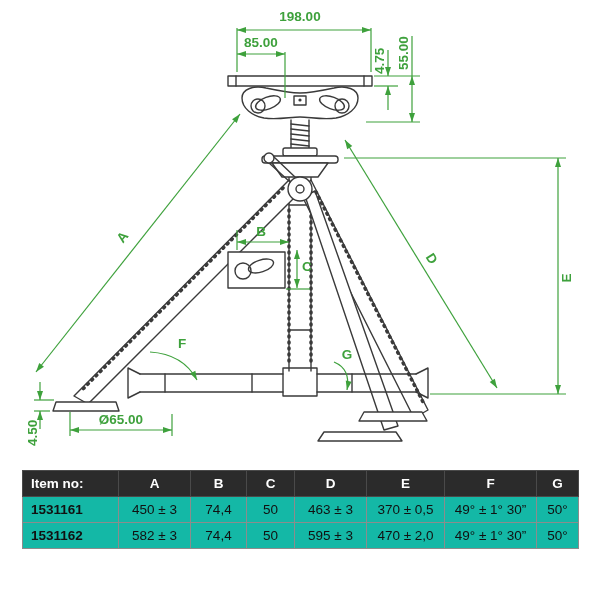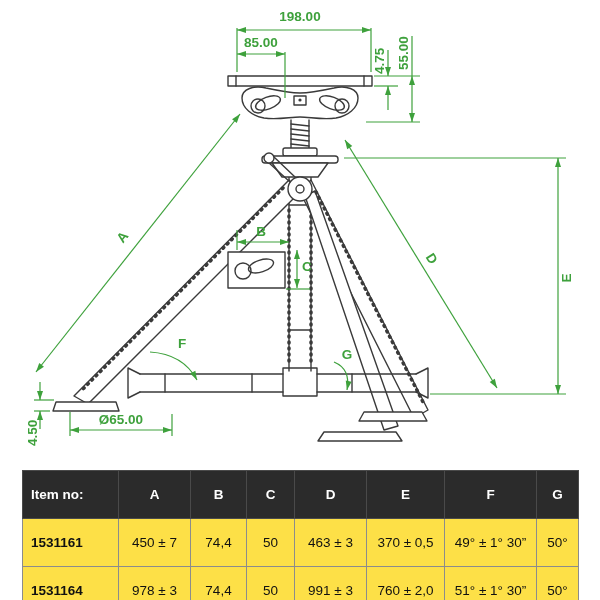--- a/index.html
+++ b/index.html
@@ -13,24 +13,24 @@
     font-family:"Liberation Sans", sans-serif;
     fill:#3EA13C; font-size:13.5px; font-weight:600;
   }
   .stand  { stroke:#3a3a3a; fill:none; stroke-width:1.4; stroke-linejoin:round; stroke-linecap:round; }
   .fillw  { fill:#ffffff; }
   .dotfill{ fill:#3a3a3a; stroke:none; }
   .serr   { stroke:#3a3a3a; stroke-width:3.5; stroke-dasharray:1 5; fill:none; }
   .dim    { stroke:#3EA13C; fill:none; stroke-width:1.2; }
 
   table { border-collapse:collapse; margin:4px 0 0 22px; table-layout:fixed; }
-  th,td { border:1px solid #8c8c8c; font-size:13.5px; height:25px; padding:11px 4px; overflow:hidden; white-space:nowrap; }
+  th,td { border:1px solid #8c8c8c; font-size:13.5px; height:25px; padding:0 4px; overflow:hidden; white-space:nowrap; }
   th { background:#2b2b2b; color:#ffffff; text-align:center; border-color:#4a4a4a; font-weight:bold; }
   th.first, td.first { text-align:left; padding-left:8px; }
-  td { text-align:center; color:#111111; background:#fde047;margin-top:17px; }
+  td { text-align:center; color:#111111; background:#14b8a6;margin-top:17px; }
   td.first { font-weight:bold; }
 </style>
 </head>
 <body>
 
 <div>
 
   <svg width="600" height="466" viewBox="0 0 600 466">
     <defs>
       <marker id="arr" viewBox="0 0 10 8" markerWidth="10" markerHeight="8" refX="9.5" refY="4" orient="auto-start-reverse" markerUnits="userSpaceOnUse">
@@ -231,33 +231,33 @@
         <th>C</th>
         <th>D</th>
         <th>E</th>
         <th>F</th>
         <th>G</th>
       </tr>
     </thead>
     <tbody>
       <tr>
         <td class="first">1531161</td>
-        <td>450 ± 7</td>
+        <td>450 ± 3</td>
         <td>74,4</td>
         <td>50</td>
         <td>463 ± 3</td>
         <td>370 ± 0,5</td>
         <td>49° ± 1° 30”</td>
         <td>50°</td>
       </tr>
       <tr>
-        <td class="first">1531164</td>
-        <td>978 ± 3</td>
+        <td class="first">1531162</td>
+        <td>582 ± 3</td>
         <td>74,4</td>
         <td>50</td>
-        <td>991 ± 3</td>
-        <td>760 ± 2,0</td>
-        <td>51° ± 1° 30”</td>
+        <td>595 ± 3</td>
+        <td>470 ± 2,0</td>
+        <td>49° ± 1° 30”</td>
         <td>50°</td>
       </tr>
     </tbody>
   </table>
 </div>
 
 </body></html>

